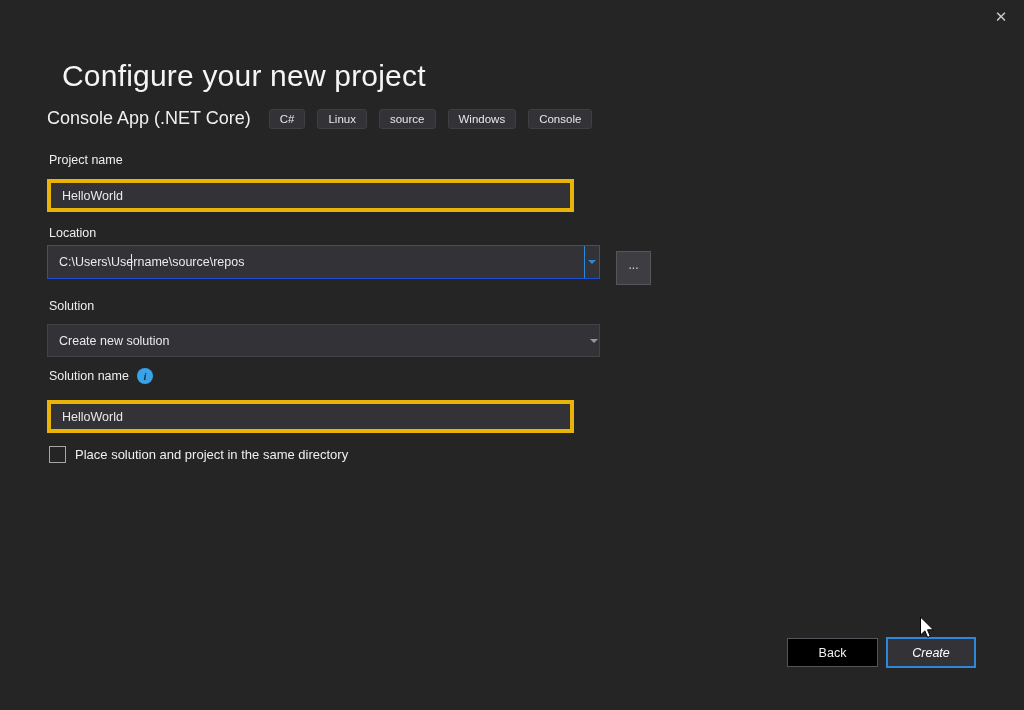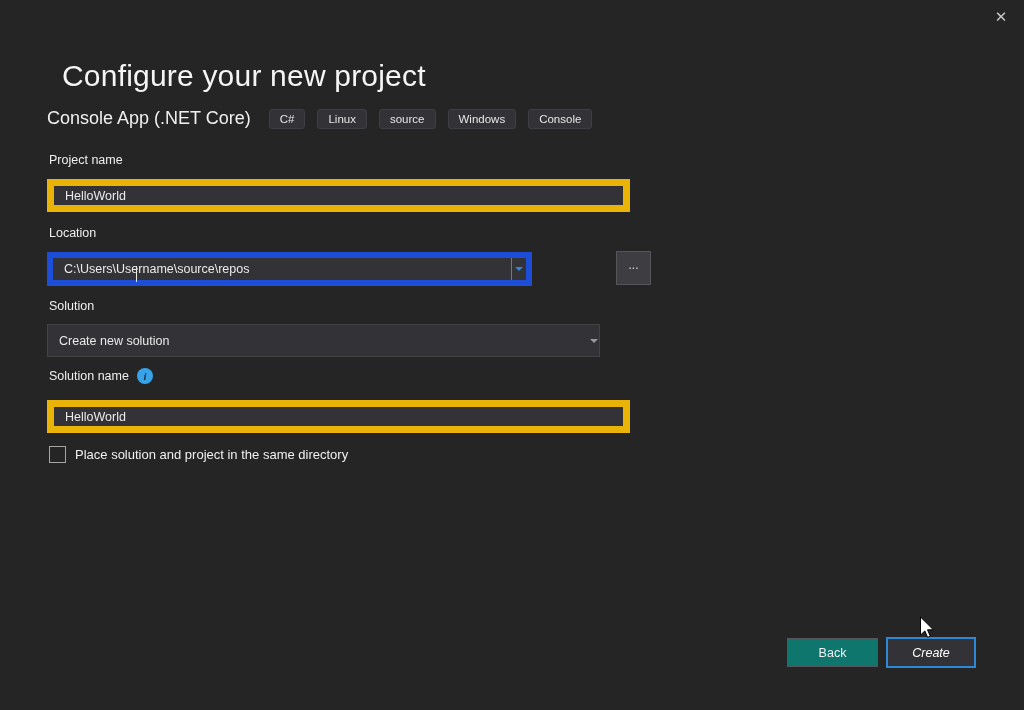--- a/index.html
+++ b/index.html
@@ -32,29 +32,29 @@
     background:#333337; border:1px solid #3f3f43; border-radius:3px;
     padding:3px 10px; margin-right:12px;
     font-size:11.5px; color:#e6e6e6; white-space:nowrap;
   }
   .field-label {
     position:absolute; left:49px;
     font-size:12.5px; color:#efefef;
     display:flex; align-items:center;
   }
   .text-input {
-    position:absolute; left:47px; width:583px; height:33px;
-    background:#333337; border:7px solid #eab308;
+    position:absolute; left:47px; width:527px; height:33px;
+    background:#333337; border:4px solid #eab308;
     box-sizing:border-box;
     display:flex; align-items:center;
     padding-left:11px; font-size:12.5px; color:#eaeaea;
   }
   .combo {
-    position:absolute; left:47px; top:252px; width:485px; height:34px;
-    background:#333337; border:6px solid #1d4ed8;
+    position:absolute; left:47px; top:245px; width:553px; height:34px;
+    background:#333337; border:1px solid #1d4ed8;
     box-sizing:border-box;
     display:flex; align-items:stretch;
   }
   .combo-text-zone {
     flex:1; display:flex; align-items:center; padding-left:11px;
     font-size:12.5px; color:#eaeaea; position:relative;
   }
   .caret {
     position:absolute; left:83px; top:8px;
     width:1px; height:16px; background:#e8e8e8;
@@ -106,21 +106,21 @@
   }
   .checkbox-label { font-size:13px; color:#efefef; }
   .footer-btn {
     position:absolute;
     display:flex; align-items:center; justify-content:center;
     font-size:12.5px; color:#f1f1f1;
     box-sizing:border-box;
   }
   .back-btn {
     left:787px; top:638px; width:91px; height:29px;
-    background:#0f766e; border:1px solid #54545a;
+    background:#000000; border:1px solid #54545a;
   }
   .create-btn {
     left:886px; top:637px; width:90px; height:31px;
     background:#333337; border:2px solid #2e88d8;
     color:#ffffff;
     font-style:italic;
   }
   .mouse-cursor { position:absolute; left:919px; top:616px; }
 </style>
 </head>

